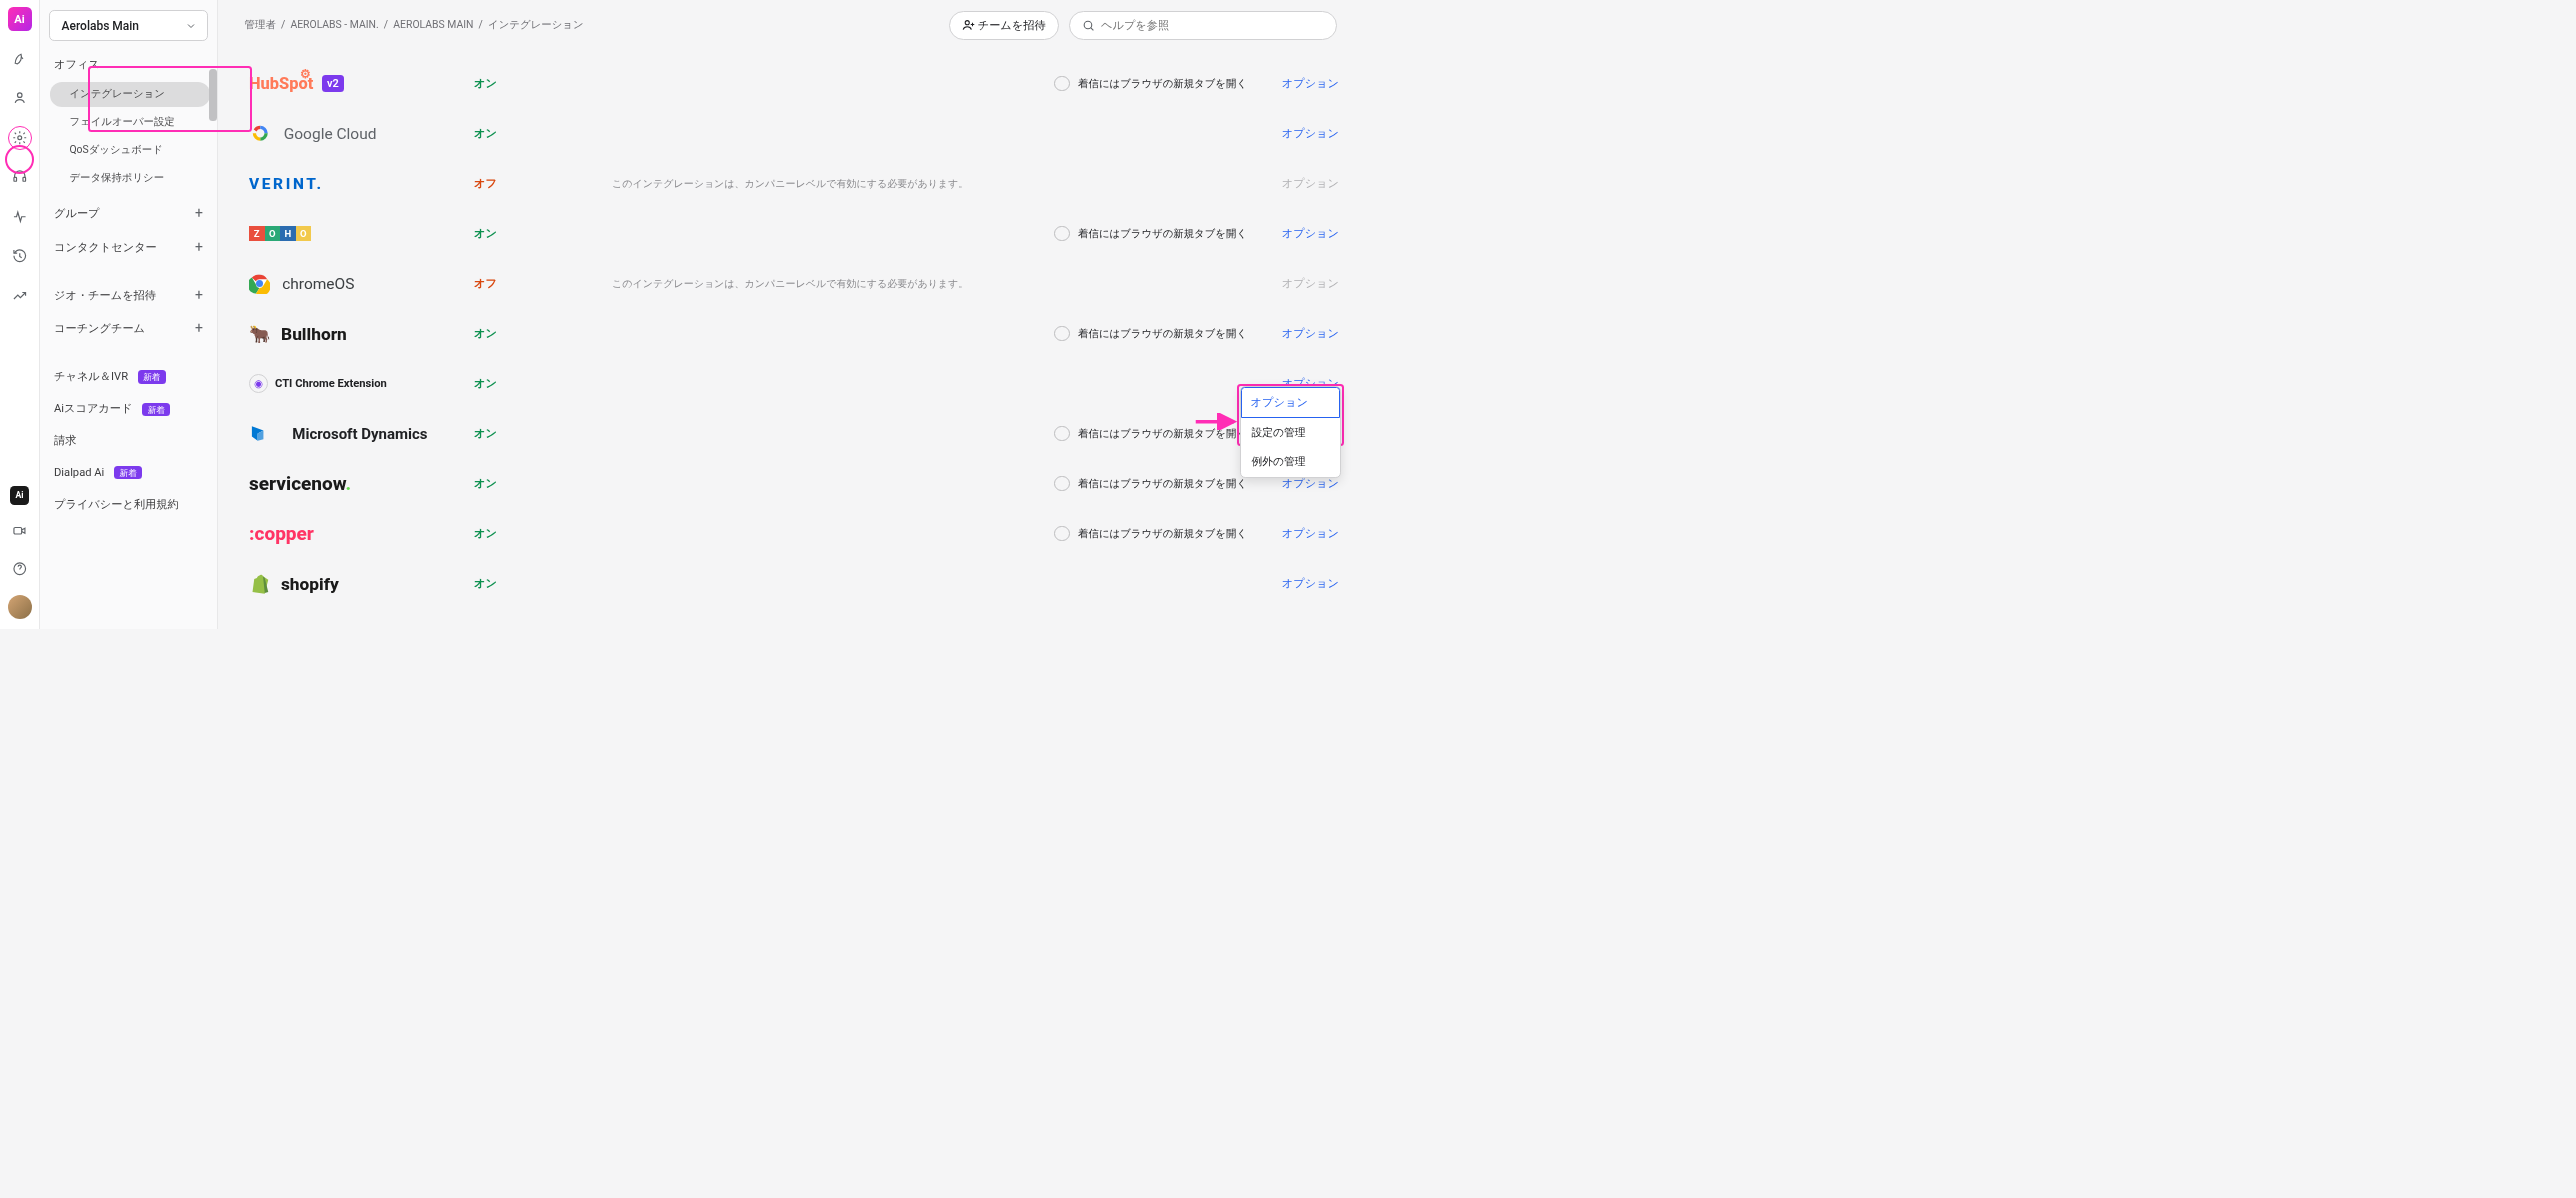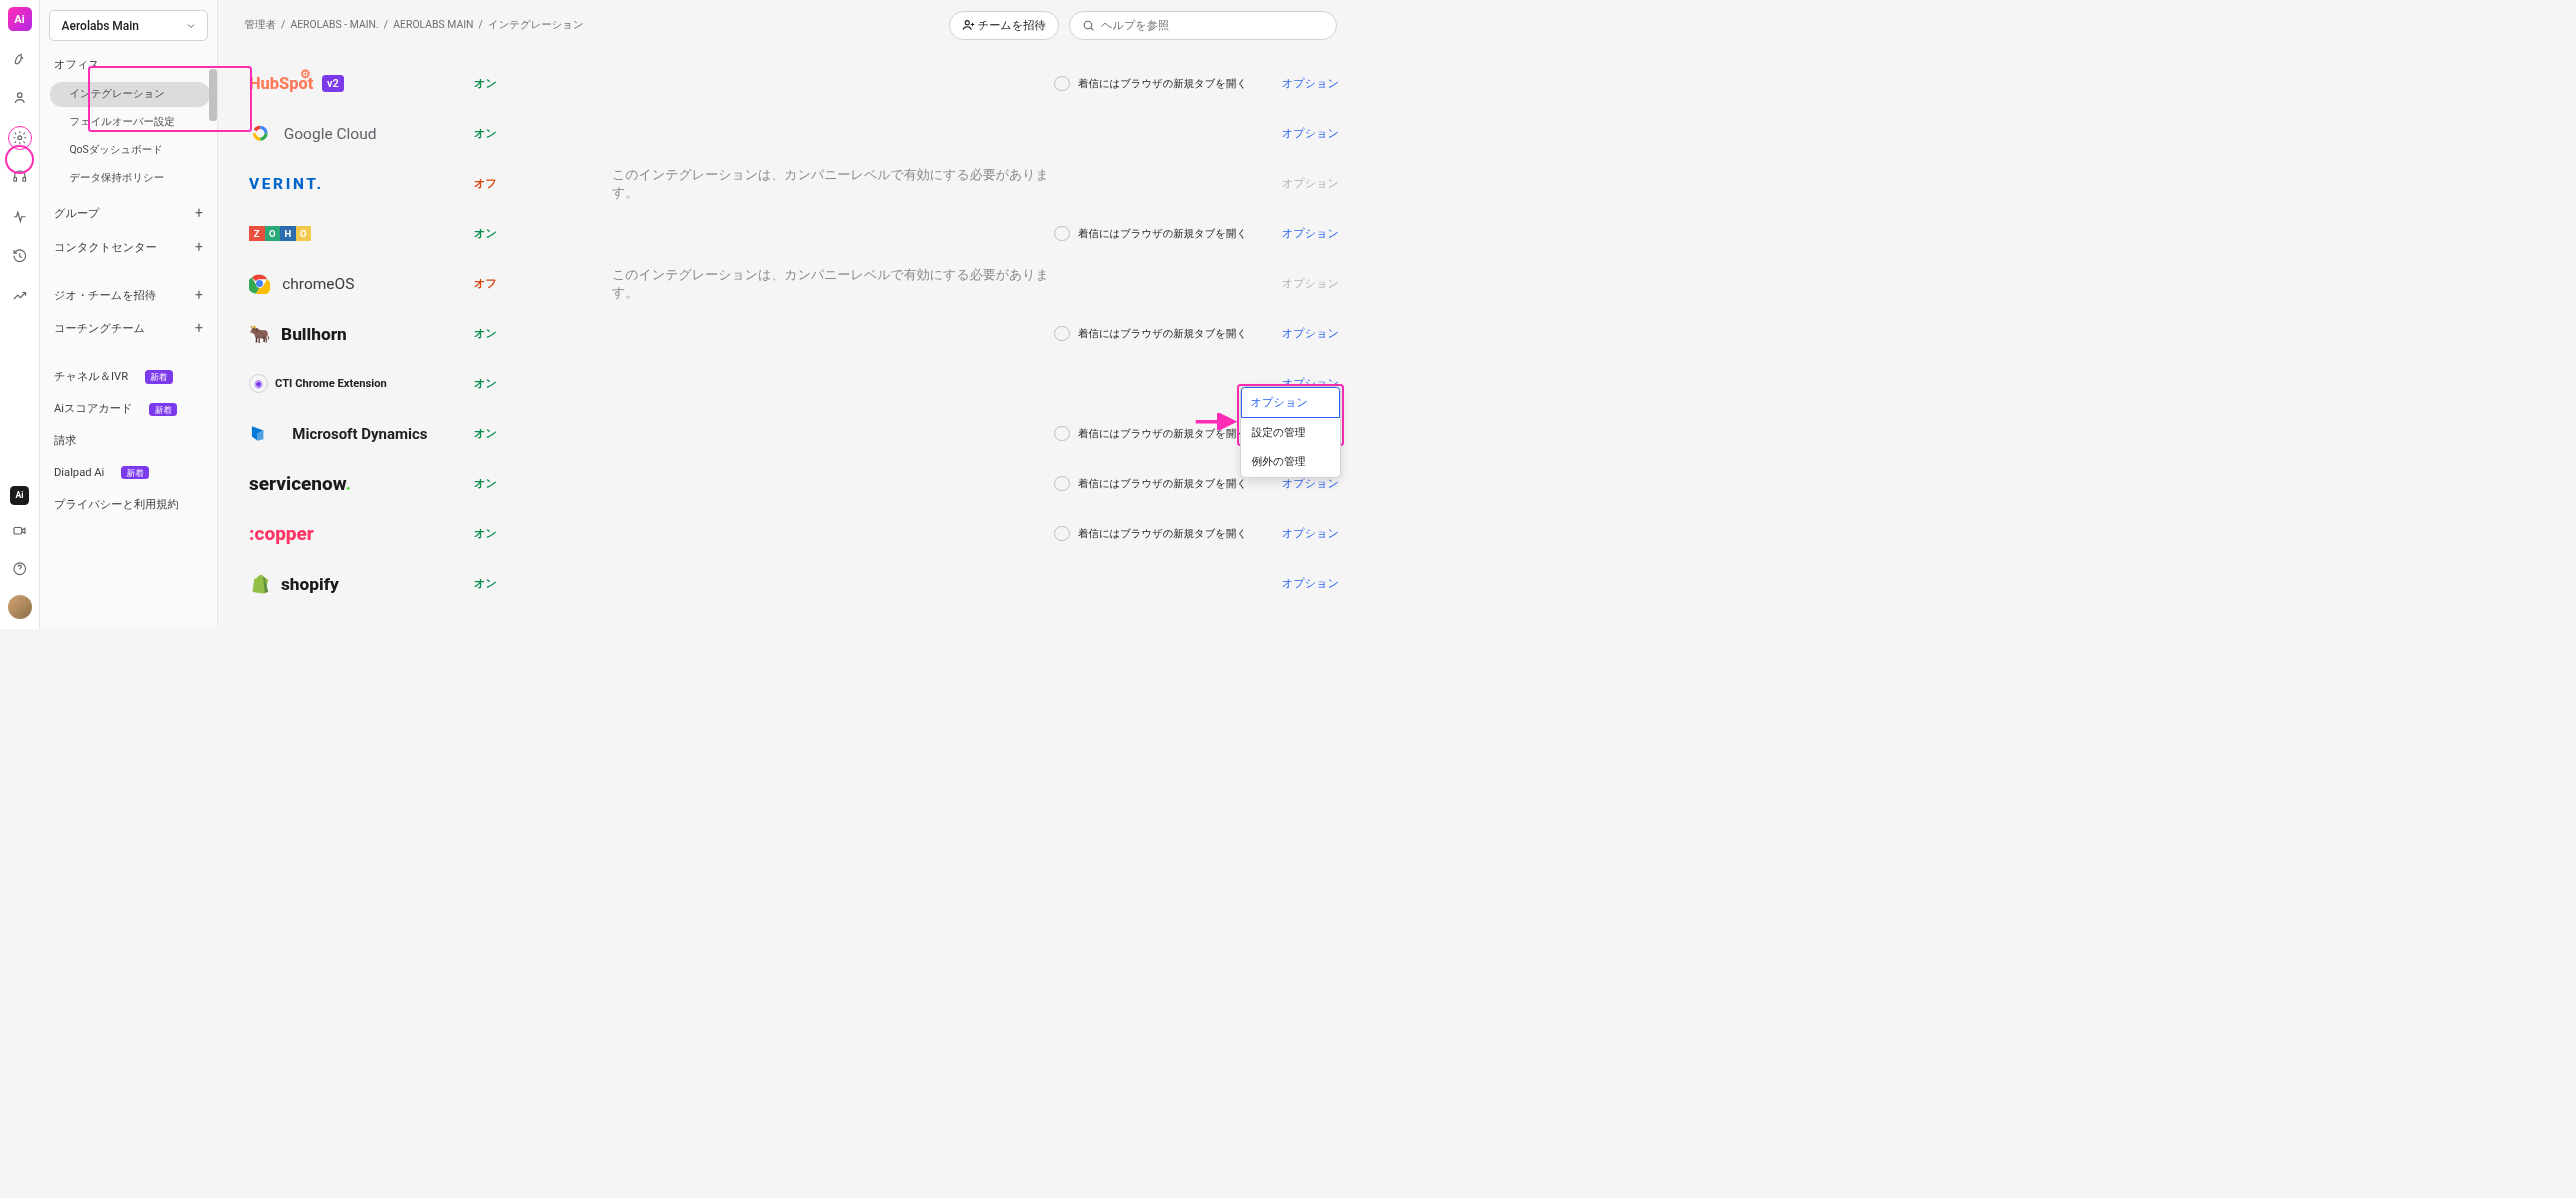--- a/index.html
+++ b/index.html
@@ -13,37 +13,37 @@
 .rail-bottom{margin-top:auto;display:flex;flex-direction:column;align-items:center;gap:14px;padding-bottom:10.4px}
 .rail-bottom .ai-badge{width:19px;height:19px;border-radius:4.3px;background:#1a1a1a;color:#fff;font-size:8.6px;font-weight:700;display:flex;align-items:center;justify-content:center}
 .avatar{width:24px;height:24px;border-radius:50%;background:linear-gradient(135deg,#d4a574,#8b6f47)}
 .sidebar{width:178px;background:#fafafb;border-right:0.9px solid #e8e8e9;display:flex;flex-direction:column;position:relative}
 .workspace{margin:10.4px 8.6px 7px;height:31px;border:0.9px solid #d1d1d3;border-radius:5.2px;background:#fff;display:flex;align-items:center;justify-content:space-between;padding:0 10.4px 0 12px;font-size:12px;font-weight:500;cursor:pointer}
 .section{padding:8.6px 14px;font-size:11.2px;color:#3c3c3e}
 .section-row{display:flex;align-items:flex-end;justify-content:space-between;padding:8.6px 14px;font-size:11.2px;color:#3c3c3e;cursor:pointer}
 .section-row .plus{font-size:14px;color:#5f6368}
 .nav-sub{padding:5.2px 8.6px 5.2px 19px;font-size:10.4px;color:#4a4a4c;cursor:pointer;border-radius:12px;margin:1.7px 7px 1.7px 10.4px}
 .nav-sub.active{background:#dcdcdd}
-.badge-new{background:#7c3aed;color:#fff;font-size:8.6px;padding:1.7px 5.2px;border-radius:3.5px;margin-left:17px;font-weight:500}
+.badge-new{background:#7c3aed;color:#fff;font-size:8.6px;padding:1.7px 5.2px;border-radius:3.5px;margin-left:10px;font-weight:500}
 .highlight-box{position:absolute;border:2.6px solid #ff2db5;border-radius:3.5px;pointer-events:none}
 .main{flex:1;display:flex;flex-direction:column;overflow:hidden}
 .topbar{height:50px;display:flex;align-items:center;padding:0 14px 0 24px;background:#f5f5f6;gap:10.4px}
 .breadcrumb{font-size:10.4px;color:#707075;flex:1}
 .breadcrumb span{margin:0 2.6px}
 .invite-btn{height:29px;padding:0 12px;border:0.9px solid #d1d1d3;border-radius:15.5px;background:#fff;display:flex;align-items:center;gap:2px;font-size:11.2px;color:#202124;cursor:pointer}
 .search-box{height:29px;width:268px;border:0.9px solid #d1d1d3;border-radius:15.5px;background:#fff;display:flex;align-items:center;padding:0 12px;gap:6px;color:#9aa0a6;font-size:11.2px}
 .search-box input{border:none;outline:none;flex:1;font-size:11.2px;color:#202124;background:transparent}
 .content{flex:1;overflow-y:auto;padding:8.6px 12px 17.3px 31px}
 .irow{display:flex;align-items:center;height:50px;border-bottom:0}
 .logo-cell{width:225px;display:flex;align-items:center;gap:8.6px}
 .logo-box{display:flex;align-items:center;gap:7px}
 .status-cell{width:138px;font-size:11.2px;font-weight:600}
 .status-on{color:#0d904f}
 .status-off{color:#d9480f}
-.note-cell{flex:1;font-size:13px;color:#8a8a8e}
+.note-cell{flex:1;font-size:10px;color:#8a8a8e}
 .toggle-cell{width:207px;display:flex;align-items:center;gap:8.6px;font-size:10.4px;color:#202124}
 .toggle-circle{width:15.5px;height:15.5px;border:1.3px solid #bdbdbf;border-radius:50%}
 .opt-link{width:78px;text-align:right;font-size:11.2px;color:#2662f0;cursor:pointer;font-weight:500}
 .opt-link.disabled{color:#b0b0b3;cursor:default}
 .dropdown{position:absolute;background:#fff;border:0.9px solid #d1d1d3;border-radius:5.2px;box-shadow:0 3.5px 10.4px rgba(0,0,0,0.12);width:101px;z-index:50}
 .dropdown-top{border:1.7px solid #2662f0;border-radius:3.5px 3.5px 0 0;padding:7px 8.6px;font-size:11.2px;color:#2662f0;font-weight:500;cursor:pointer}
 .dropdown-item{padding:7.8px 10.4px;font-size:10.8px;color:#202124;cursor:pointer}
 .arrow{position:absolute;z-index:49}
 .v2-pill{background:#7c3aed;color:#fff;font-size:11px;font-weight:600;padding:1.7px 5.2px;border-radius:3.5px}
 .scrollbar-track{position:absolute;right:0;top:52px;width:7.8px;height:52px;background:#c1c1c3;border-radius:3.5px}

